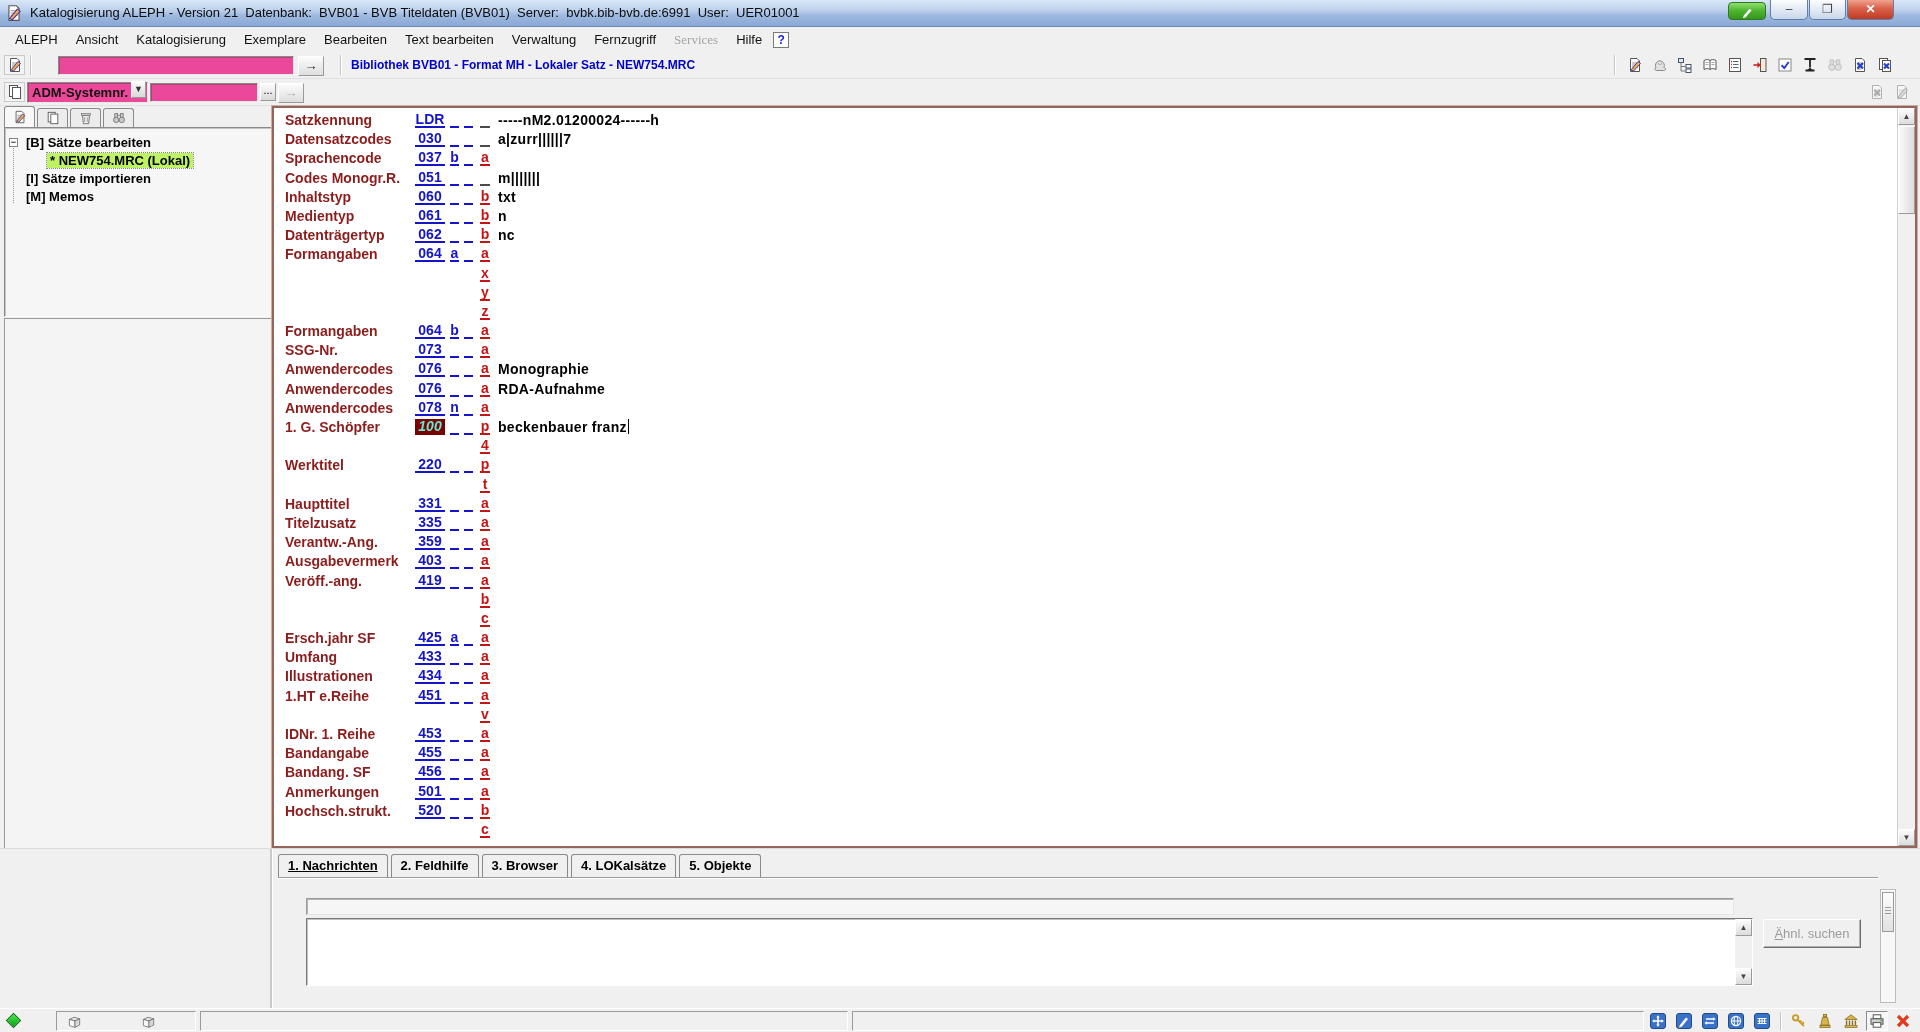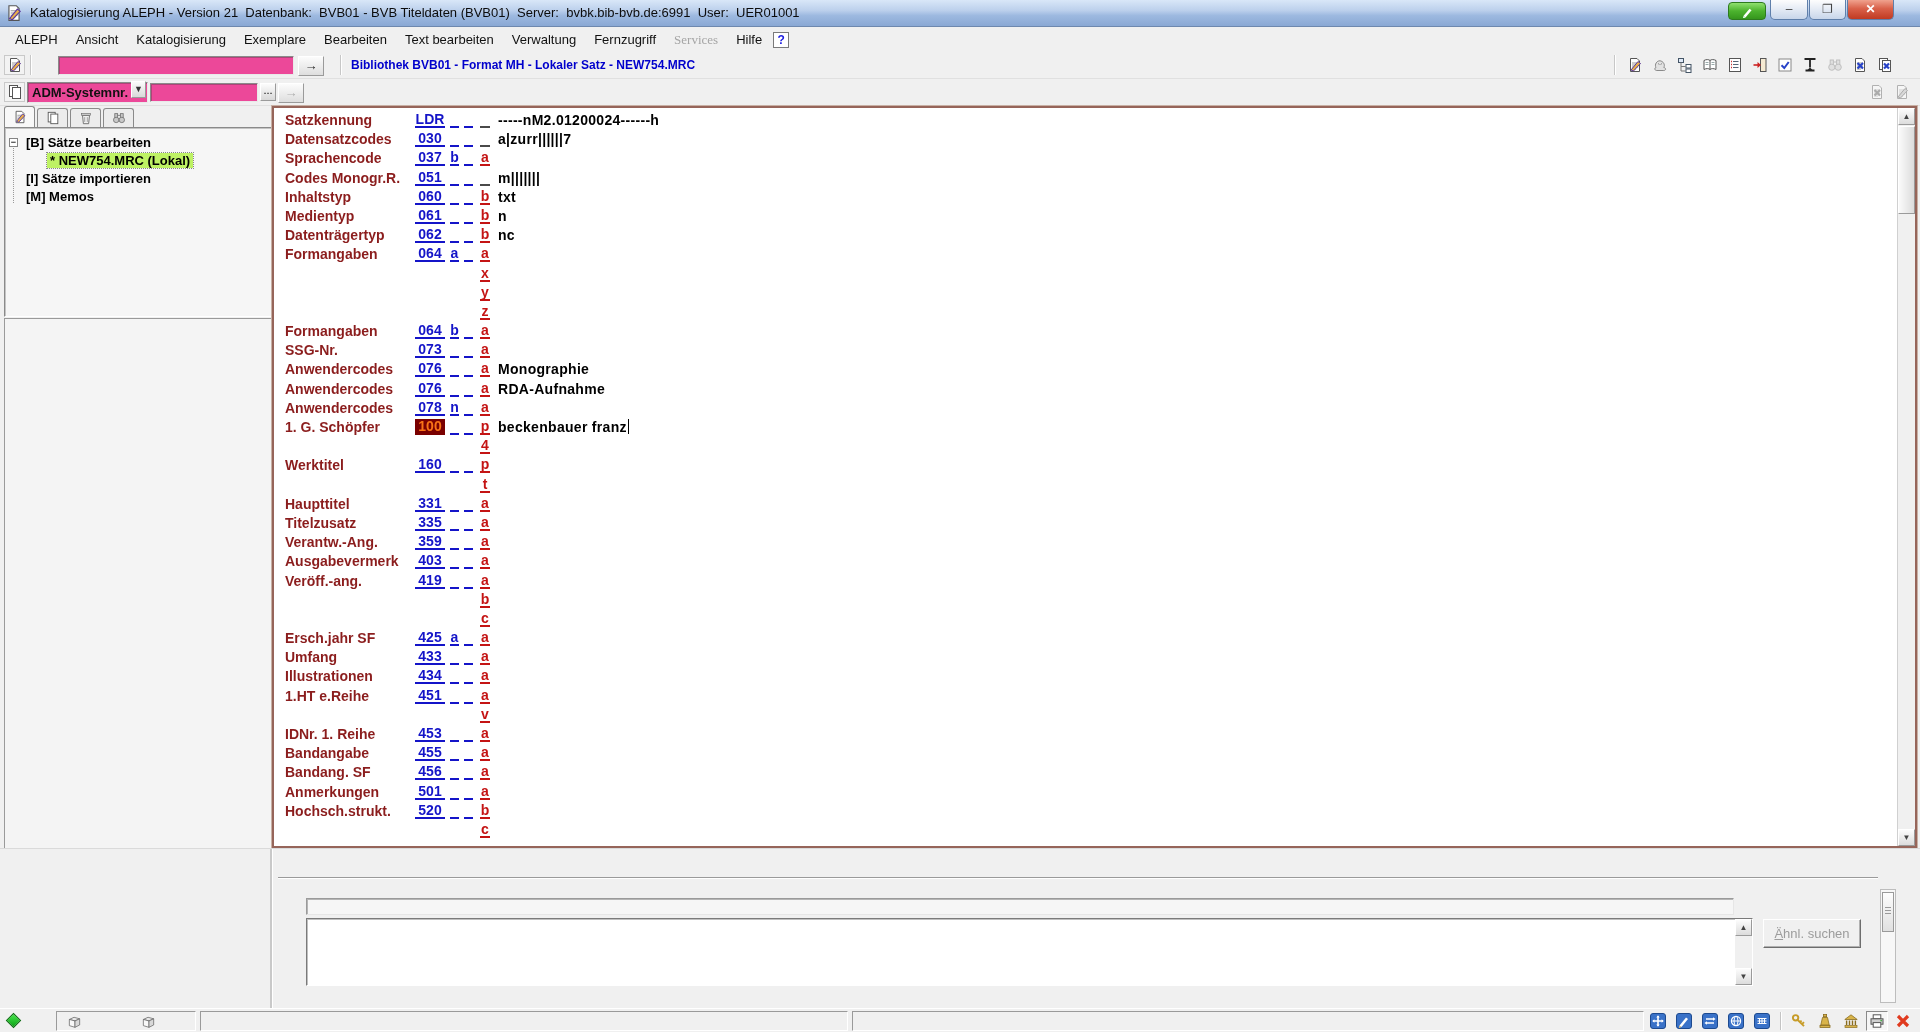--- a/index.html
+++ b/index.html
@@ -82,21 +82,21 @@
 
   
   .editor { position:absolute; left:272px; top:106px; width:1645px; height:742px; background:#fff;
     border:2px solid #96655a; outline:1px solid #c8b0a4; }
   .erows { position:absolute; left:0; top:0; right:18px; bottom:0; overflow:hidden; padding:4px 0 0 11px; }
   .erow { height:19.2px; display:flex; white-space:pre; }
   .elabel { width:130px; font-size:14px; font-weight:bold; color:#8b1d1d; }
   .ecell { display:inline-block; font-size:14px; font-weight:bold; text-align:center;
     height:16px; line-height:15px; border-bottom:2px solid currentColor; }
   .etag { width:30px; color:#1414c8; }
-  .etag.sel { background:#7a0000; color:#f97316; border-bottom-color:#7a0000; }
+  .etag.sel { background:#7a0000; color:#5eead4; border-bottom-color:#7a0000;font-style:italic; }
   .eind { width:9px; margin-left:5px; color:#1414c8; }
   .eind:last-of-type { margin-left:4px; }
   .esub { width:10px; margin-left:7px; color:#c41414; }
   .esub.dash { color:#4a4a4a; }
   .hid { visibility:hidden; }
   .eval { margin-left:8px; font-size:14px; font-weight:bold; color:#000; letter-spacing:.3px; }
   .caret { display:inline-block; width:1px; height:15px; background:#000; margin-left:1px; }
   .escroll { position:absolute; right:0; top:0; width:18px; bottom:0; background:#f0f0f0;
     border-left:1px solid #d0d0d0; }
   .sarrow { position:absolute; left:0; width:17px; height:17px; background:linear-gradient(#fcfcfc,#dcdcdc);
@@ -453,21 +453,21 @@
       <div class="erow"><span class="elabel"></span><span class="ecell etag hid">0</span><span class="ecell eind hid"></span><span class="ecell eind hid"></span><span class="ecell esub">x</span><span class="eval"></span></div>
       <div class="erow"><span class="elabel"></span><span class="ecell etag hid">0</span><span class="ecell eind hid"></span><span class="ecell eind hid"></span><span class="ecell esub">y</span><span class="eval"></span></div>
       <div class="erow"><span class="elabel"></span><span class="ecell etag hid">0</span><span class="ecell eind hid"></span><span class="ecell eind hid"></span><span class="ecell esub">z</span><span class="eval"></span></div>
       <div class="erow"><span class="elabel">Formangaben</span><span class="ecell etag">064</span><span class="ecell eind">b</span><span class="ecell eind"></span><span class="ecell esub">a</span><span class="eval"></span></div>
       <div class="erow"><span class="elabel">SSG-Nr.</span><span class="ecell etag">073</span><span class="ecell eind"></span><span class="ecell eind"></span><span class="ecell esub">a</span><span class="eval"></span></div>
       <div class="erow"><span class="elabel">Anwendercodes</span><span class="ecell etag">076</span><span class="ecell eind"></span><span class="ecell eind"></span><span class="ecell esub">a</span><span class="eval">Monographie</span></div>
       <div class="erow"><span class="elabel">Anwendercodes</span><span class="ecell etag">076</span><span class="ecell eind"></span><span class="ecell eind"></span><span class="ecell esub">a</span><span class="eval">RDA-Aufnahme</span></div>
       <div class="erow"><span class="elabel">Anwendercodes</span><span class="ecell etag">078</span><span class="ecell eind">n</span><span class="ecell eind"></span><span class="ecell esub">a</span><span class="eval"></span></div>
       <div class="erow"><span class="elabel">1. G. Schöpfer</span><span class="ecell etag sel">100</span><span class="ecell eind"></span><span class="ecell eind"></span><span class="ecell esub">p</span><span class="eval">beckenbauer franz</span><span class="caret"></span></div>
       <div class="erow"><span class="elabel"></span><span class="ecell etag hid">0</span><span class="ecell eind hid"></span><span class="ecell eind hid"></span><span class="ecell esub">4</span><span class="eval"></span></div>
-      <div class="erow"><span class="elabel">Werktitel</span><span class="ecell etag">160</span><span class="ecell eind"></span><span class="ecell eind"></span><span class="ecell esub">p</span><span class="eval"></span></div>
+      <div class="erow"><span class="elabel">Werktitel</span><span class="ecell etag">220</span><span class="ecell eind"></span><span class="ecell eind"></span><span class="ecell esub">p</span><span class="eval"></span></div>
       <div class="erow"><span class="elabel"></span><span class="ecell etag hid">0</span><span class="ecell eind hid"></span><span class="ecell eind hid"></span><span class="ecell esub">t</span><span class="eval"></span></div>
       <div class="erow"><span class="elabel">Haupttitel</span><span class="ecell etag">331</span><span class="ecell eind"></span><span class="ecell eind"></span><span class="ecell esub">a</span><span class="eval"></span></div>
       <div class="erow"><span class="elabel">Titelzusatz</span><span class="ecell etag">335</span><span class="ecell eind"></span><span class="ecell eind"></span><span class="ecell esub">a</span><span class="eval"></span></div>
       <div class="erow"><span class="elabel">Verantw.-Ang.</span><span class="ecell etag">359</span><span class="ecell eind"></span><span class="ecell eind"></span><span class="ecell esub">a</span><span class="eval"></span></div>
       <div class="erow"><span class="elabel">Ausgabevermerk</span><span class="ecell etag">403</span><span class="ecell eind"></span><span class="ecell eind"></span><span class="ecell esub">a</span><span class="eval"></span></div>
       <div class="erow"><span class="elabel">Veröff.-ang.</span><span class="ecell etag">419</span><span class="ecell eind"></span><span class="ecell eind"></span><span class="ecell esub">a</span><span class="eval"></span></div>
       <div class="erow"><span class="elabel"></span><span class="ecell etag hid">0</span><span class="ecell eind hid"></span><span class="ecell eind hid"></span><span class="ecell esub">b</span><span class="eval"></span></div>
       <div class="erow"><span class="elabel"></span><span class="ecell etag hid">0</span><span class="ecell eind hid"></span><span class="ecell eind hid"></span><span class="ecell esub">c</span><span class="eval"></span></div>
       <div class="erow"><span class="elabel">Ersch.jahr SF</span><span class="ecell etag">425</span><span class="ecell eind">a</span><span class="ecell eind"></span><span class="ecell esub">a</span><span class="eval"></span></div>
       <div class="erow"><span class="elabel">Umfang</span><span class="ecell etag">433</span><span class="ecell eind"></span><span class="ecell eind"></span><span class="ecell esub">a</span><span class="eval"></span></div>
@@ -483,20 +483,27 @@
     </div>
   <div class="escroll">
     <span class="sarrow" style="top:0">▲</span>
     <span class="sthumb"></span>
     <span class="sarrow" style="bottom:0">▼</span>
   </div>
 </div>
 
 <div class="bottompanel">
   <div class="bvdiv"></div>
+  <div class="btabs">
+      <span class="btab act">1. Nachrichten</span>
+      <span class="btab">2. Feldhilfe</span>
+      <span class="btab">3. Browser</span>
+      <span class="btab">4. LOKalsätze</span>
+      <span class="btab">5. Objekte</span>
+    </div>
   <div class="tabline"></div>
   <div class="flatbar inset" style="background:#f6f6f6"></div>
   <div class="listbox">
     <div class="lbscroll">
       <span class="sarrow" style="top:0">▲</span>
       <span class="sarrow" style="bottom:0">▼</span>
     </div>
   </div>
   <div class="simbtn">Ähnl. suchen</div>
   <div class="rscroll">

